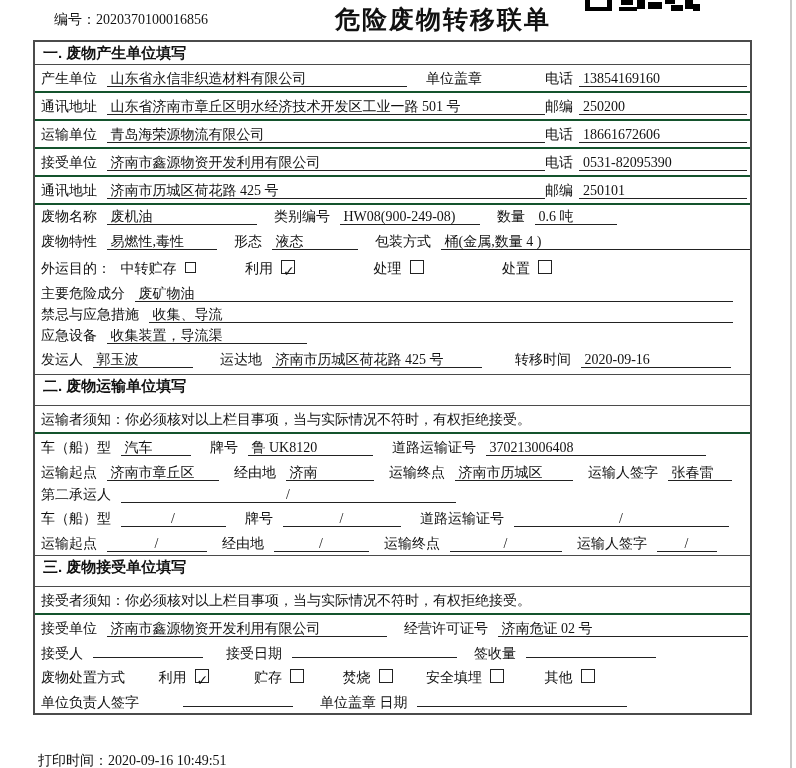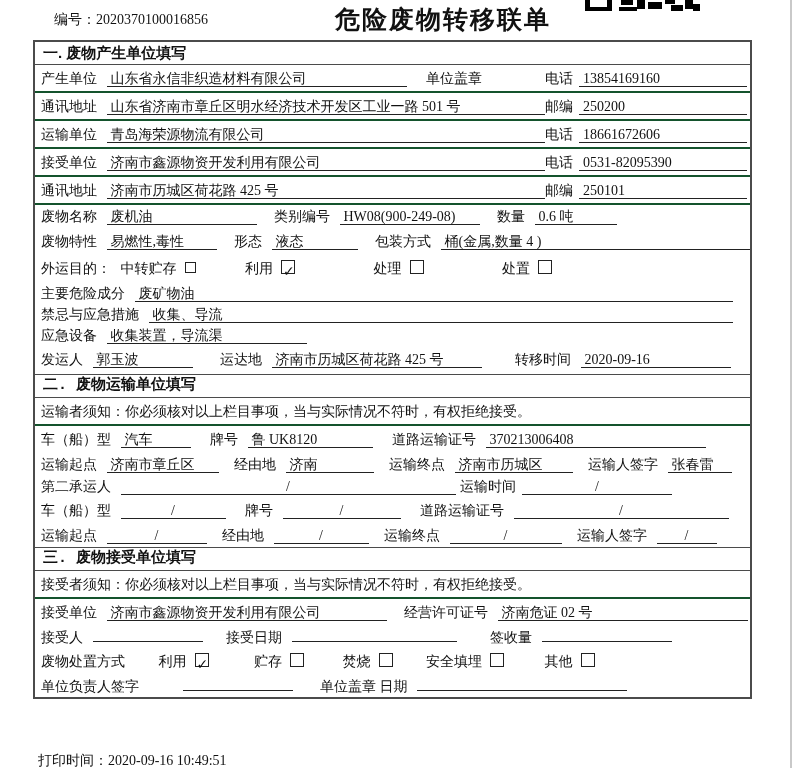--- a/index.html
+++ b/index.html
@@ -13,21 +13,21 @@
                 font-size:25px; font-weight:bold; letter-spacing:2px;
                 font-family:"Liberation Sans","DejaVu Sans",sans-serif; }
   .qr { position:absolute; left:585px; top:0; }
   .page-edge { position:absolute; right:4px; top:0; width:2px; height:768px; background:#c9c9c9; }
 
   .ft { position:absolute; left:33px; top:40px; width:719px; box-sizing:border-box;
         border:2px solid #4b4b4b; background:#fff; }
   .sh { box-sizing:border-box; height:23px; line-height:21px; font-size:15px; font-weight:bold;
         padding-left:8px; border-bottom:1px solid #4b4b4b;
         font-family:"Liberation Sans","DejaVu Sans",sans-serif; }
-  .sh.bt { border-top:1px solid #4b4b4b; height:24px;font-family:Liberation Mono, monospace; }
+  .sh.bt { border-top:1px solid #4b4b4b; height:32px; }
   .r { position:relative; box-sizing:border-box; padding-left:6px; white-space:nowrap;
        font-size:14px; overflow:hidden; }
   .h21{height:21px;line-height:21px} .h22{height:22px;line-height:22px}
   .h23{height:23px;line-height:23px} .h27{height:27px;line-height:27px}
   .h28{height:28px;line-height:28px}
   .sep { border-bottom:2px solid #14532d; }
   .v { display:inline-block; border-bottom:1px solid #222; line-height:15px;
        margin-left:6px; padding-left:4px; box-sizing:border-box; }
   .v.c { text-align:center; padding-left:0; }
   .c2  { position:absolute; left:510px; top:0; }
@@ -168,21 +168,20 @@
     <span class="v" style="width:88px">济南</span>
     <span style="margin-left:12px">运输终点</span>
     <span class="v" style="width:118px">济南市历城区</span>
     <span style="margin-left:12px">运输人签字</span>
     <span class="v" style="width:64px">张春雷</span>
   </div>
 
   <div class="r h21">
     <span>第二承运人</span>
     <span class="v c" style="width:335px">/</span>
-    <span class="c2t"><span>运输时间</span><span class="v c" style="width:150px">/</span></span>
   </div>
 
   <div class="r h28">
     <span>车（船）型</span>
     <span class="v c" style="width:105px">/</span>
     <span style="margin-left:16px">牌号</span>
     <span class="v c" style="width:118px">/</span>
     <span style="margin-left:16px">道路运输证号</span>
     <span class="v c" style="width:215px">/</span>
   </div>
@@ -209,21 +208,21 @@
     <span class="v" style="width:280px">济南市鑫源物资开发利用有限公司</span>
     <span style="margin-left:14px">经营许可证号</span>
     <span class="v" style="width:250px">济南危证 02 号</span>
   </div>
 
   <div class="r h21">
     <span>接受人</span>
     <span class="v" style="width:110px"></span>
     <span style="margin-left:20px">接受日期</span>
     <span class="v" style="width:165px"></span>
-    <span style="margin-left:30px">签收量</span>
+    <span style="margin-left:14px">签收量</span>
     <span class="v" style="width:130px"></span>
   </div>
 
   <div class="r h28">
     <span>废物处置方式</span>
     <span style="margin-left:30px">利用</span><span class="box" data-checked="true"></span>
     <span style="margin-left:42px">贮存</span><span class="box" data-checked="false"></span>
     <span style="margin-left:35px">焚烧</span><span class="box" data-checked="false"></span>
     <span style="margin-left:30px">安全填埋</span><span class="box" data-checked="false"></span>
     <span style="margin-left:37px">其他</span><span class="box" data-checked="false"></span>

